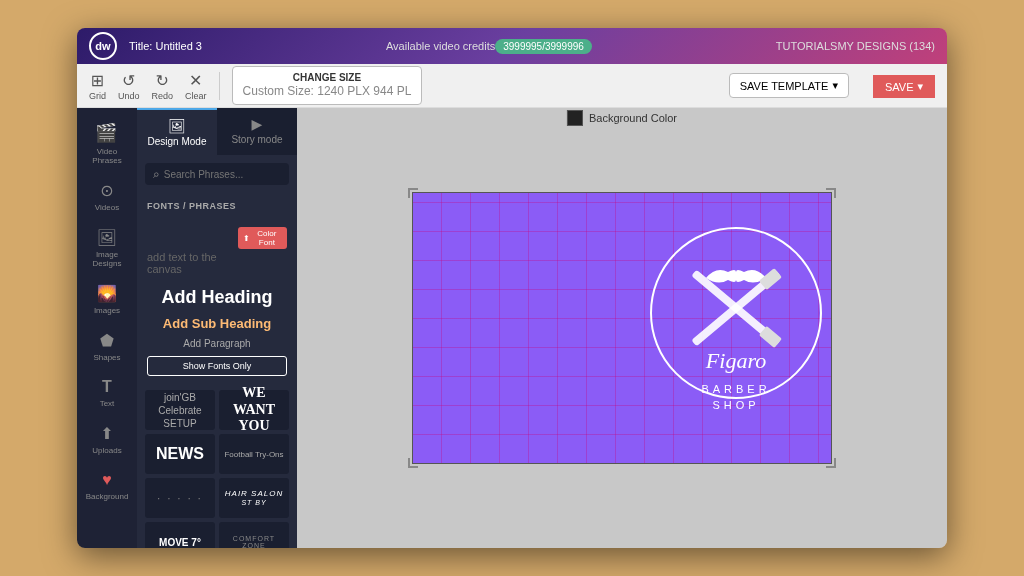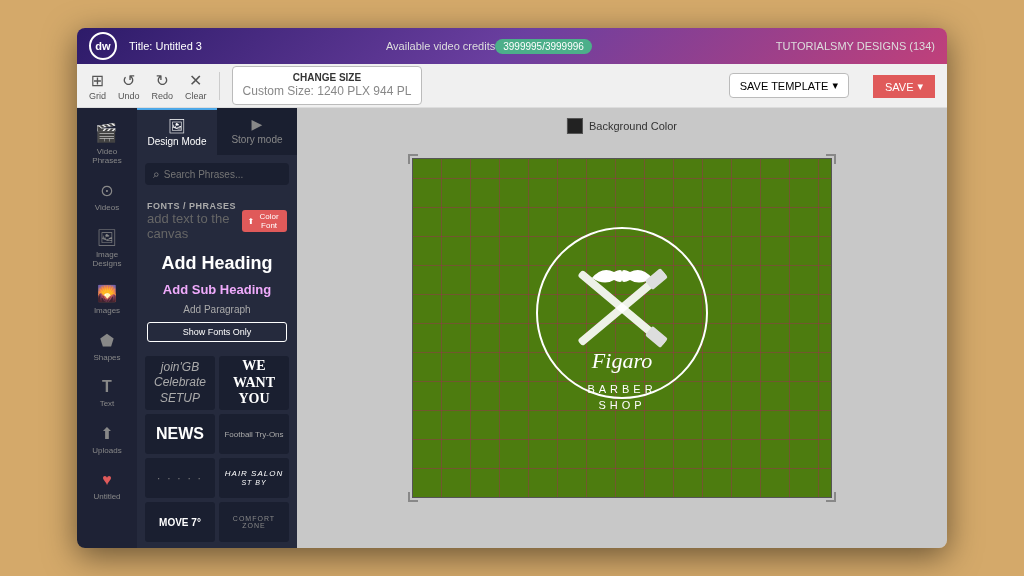--- a/index.html
+++ b/index.html
@@ -278,21 +278,21 @@
     }
     .add-heading {
       color: #fff;
       font-size: 18px;
       font-weight: bold;
       text-align: center;
       padding: 4px 0;
       cursor: pointer;
     }
     .add-sub-heading {
-      color: #f0abfc;
+      color: #fdba74;
       font-size: 13px;
       font-weight: bold;
       text-align: center;
       padding: 4px 0;
       cursor: pointer;
     }
     .add-paragraph {
       color: #aaa;
       font-size: 10px;
       text-align: center;
@@ -337,43 +337,43 @@
       background: #c8c8c8;
       display: flex;
       flex-direction: column;
       align-items: center;
       justify-content: center;
       padding: 20px;
       position: relative;
     }
     .bg-color-bar {
       position: absolute;
-      top: 10px;
+      top: 2px;
       left: 50%;
       transform: translateX(-50%);
       display: flex;
       align-items: center;
       gap: 6px;
       font-size: 11px;
       color: #333;
     }
     .bg-color-swatch {
       width: 16px;
       height: 16px;
       background: #222;
       border: 1px solid #555;
     }
     .canvas-frame {
-      background: #4d7c0f;
+      background: #8b5cf6;
       width: 420px;
-      height: 340px;
+      height: 272px;
       position: relative;
       display: flex;
       align-items: center;
-      justify-content: center;
+      justify-content: flex-end;
       border: 1px solid #555;
     }
     
     .canvas-frame::before {
       content: '';
       position: absolute;
       inset: 0;
       background-image: 
         repeating-linear-gradient(0deg, transparent, transparent 28px, rgba(200,0,120,0.3) 28px, rgba(200,0,120,0.3) 29px),
         repeating-linear-gradient(90deg, transparent, transparent 28px, rgba(200,0,120,0.3) 28px, rgba(200,0,120,0.3) 29px);
@@ -483,21 +483,21 @@
       <div class="sidebar-icon-item">
         <span class="icon-sym" style="font-size:16px;color:#888;font-weight:bold;">T</span>
         <span class="icon-label">Text</span>
       </div>
       <div class="sidebar-icon-item">
         <span class="icon-sym" style="font-size:16px;color:#888;">⬆</span>
         <span class="icon-label">Uploads</span>
       </div>
       <div class="sidebar-icon-item">
         <span class="icon-sym" style="font-size:16px;color:#e05a5a;">♥</span>
-        <span class="icon-label">Untitled</span>
+        <span class="icon-label">Background</span>
       </div>
     </div>
 
     <div class="left-panel">
 
       <div class="mode-tabs">
         <div class="mode-tab active">
           <span class="tab-icon">🖼</span>
           <span>Design Mode</span>
         </div>
@@ -509,36 +509,36 @@
 
       <div class="search-bar">
         <span class="search-icon">⌕</span>
         <input type="text" placeholder="Search Phrases..." style="">
       </div>
 
       <div class="fonts-section">
         <div class="fonts-header">
           <div>
             <div class="fonts-title">FONTS / PHRASES</div>
-            <div style="color:#666;font-size:13px;">add text to the canvas</div>
+            <div style="color:#666;font-size:11px;margin-top:40px;">add text to the canvas</div>
           </div>
           <button class="upload-font-btn">
             <span>⬆</span>
             <span>Color Font</span>
           </button>
         </div>
         <div class="add-heading">Add Heading</div>
         <div class="add-sub-heading">Add Sub Heading</div>
         <div class="add-paragraph">Add Paragraph</div>
         <button class="show-fonts-btn">Show Fonts Only</button>
       </div>
 
       <div class="font-grid">
         <div class="font-item">
-          <div style="color:#aaa;font-size:12px;font-style:italic;line-height:1.3;">join'GB<br>Celebrate<br>SETUP</div>
+          <div style="color:#aaa;font-size:10px;line-height:1.3;">join'GB<br>Celebrate<br>SETUP</div>
         </div>
         <div class="font-item">
           <div style="color:#fff;font-size:14px;font-weight:bold;font-family:Georgia,serif;line-height:1.2;">WE<br>WANT<br>YOU</div>
         </div>
         <div class="font-item">
           <div class="font-news">NEWS</div>
         </div>
         <div class="font-item">
           <div style="color:#aaa;font-size:8px;">Football Try-Ons</div>
         </div>

